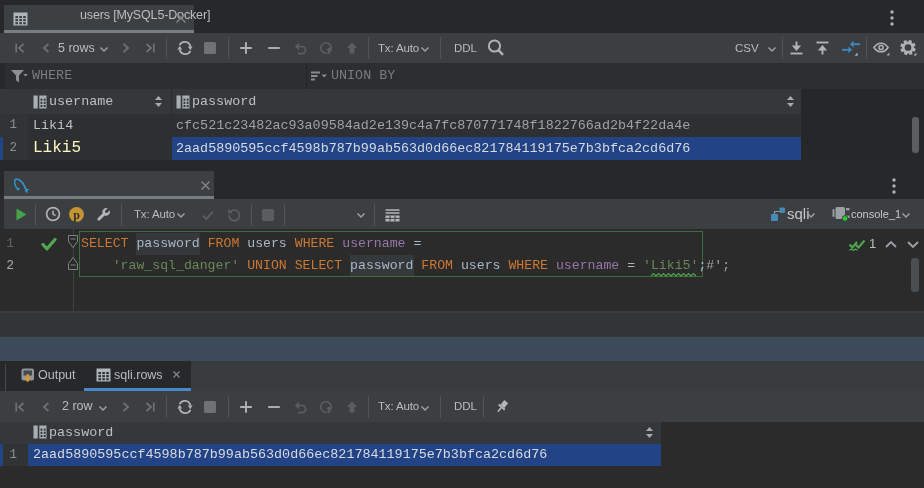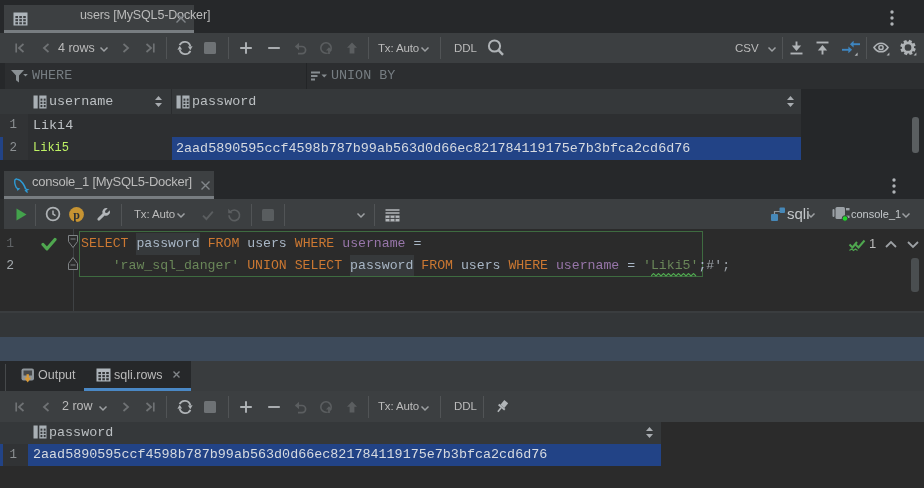--- a/index.html
+++ b/index.html
@@ -31,21 +31,21 @@
         <circle cx="3" cy="15" r="1.7" fill="#AFB3B6"></circle>
       </svg></div>
 <div class="abs" style="left:0px;top:33px;width:924px;height:30px;background:#3c3f41;"></div>
 <div class="abs" style="left:12px;top:40px;line-height:0;"><svg width="16" height="16" viewBox="0 0 16 16" style="">
         <path d="M4.2 3.5v9" stroke="#6F7274" stroke-width="1.7"></path>
         <path d="M11.5 4l-4.6 4 4.6 4" stroke="#6F7274" stroke-width="1.7" fill="none"></path>
       </svg></div>
 <div class="abs" style="left:38px;top:40px;line-height:0;"><svg width="16" height="16" viewBox="0 0 16 16" style="">
         <path d="M10.5 4l-4.6 4 4.6 4" stroke="#6F7274" stroke-width="1.7" fill="none"></path>
       </svg></div>
-<div class="abs" style="left:58px;top:33px;height:30px;line-height:30px;font-size:12.5px;color:#BBBBBB;">4 rows</div>
+<div class="abs" style="left:58px;top:33px;height:30px;line-height:30px;font-size:12.5px;color:#BBBBBB;">5 rows</div>
 <div class="abs" style="left:99px;top:45px;line-height:0;"><svg width="10" height="8" viewBox="0 0 10 8" style="">
         <path d="M1.5 2.5l3.5 3.5 3.5-3.5" stroke="#9DA0A3" stroke-width="1.5" fill="none"></path>
       </svg></div>
 <div class="abs" style="left:118px;top:40px;line-height:0;"><svg width="16" height="16" viewBox="0 0 16 16" style="">
         <path d="M5.5 4l4.6 4-4.6 4" stroke="#6F7274" stroke-width="1.7" fill="none"></path>
       </svg></div>
 <div class="abs" style="left:142px;top:40px;line-height:0;"><svg width="16" height="16" viewBox="0 0 16 16" style="">
         <path d="M4.5 4l4.6 4-4.6 4" stroke="#6F7274" stroke-width="1.7" fill="none"></path>
         <path d="M11.8 3.5v9" stroke="#6F7274" stroke-width="1.7"></path>
       </svg></div>
@@ -180,32 +180,32 @@
         <path d="M4.5 12L1 8h7z" fill="#A8ACB0"></path>
       </svg></div>
 <div class="abs" style="left:0px;top:114px;width:28px;height:46px;background:#313335;"></div>
 <div class="abs" style="left:28px;top:114px;width:773px;height:23px;background:#2d2f31;"></div>
 <div class="abs" style="left:28px;top:137px;width:144px;height:23px;background:#2d2f31;"></div>
 <div class="abs" style="left:172px;top:137px;width:629px;height:23px;background:#224386;"></div>
 <div class="abs" style="left:0px;top:137px;width:3px;height:23px;background:#224386;"></div>
 <div class="abs mono" style="left:0px;top:114px;height:23px;line-height:23px;font-size:12.5px;color:#8C9093;white-space:pre;width:17px;text-align:right;">1</div>
 <div class="abs mono" style="left:0px;top:137px;height:23px;line-height:23px;font-size:12.5px;color:#8C9093;white-space:pre;width:17px;text-align:right;">2</div>
 <div class="abs mono" style="left:33px;top:114px;height:23px;line-height:23px;font-size:13.4px;color:#BDC1C5;white-space:pre;">Liki4</div>
-<div class="abs mono" style="left:33px;top:137px;height:23px;line-height:23px;font-size:12px;color:#bef264;white-space:pre;">Liki5</div>
+<div class="abs mono" style="left:33px;top:137px;height:23px;line-height:23px;font-size:16px;color:#fef9c3;white-space:pre;">Liki5</div>
+<div class="abs mono" style="left:176px;top:114px;height:23px;line-height:23px;font-size:13.4px;color:#9EA2A6;white-space:pre;">cfc521c23482ac93a09584ad2e139c4a7fc870771748f1822766ad2b4f22da4e</div>
 <div class="abs mono" style="left:176px;top:137px;height:23px;line-height:23px;font-size:13.4px;color:#D6DAE0;white-space:pre;">2aad5890595ccf4598b787b99ab563d0d66ec821784119175e7b3bfca2cd6d76</div>
 <div class="abs" style="left:0px;top:160px;width:924px;height:39px;background:#26282a;"></div>
 <div class="abs" style="left:4px;top:171px;width:210px;height:25px;background:#3d4042;"></div>
 <div class="abs" style="left:4px;top:196px;width:210px;height:3px;background:#787d81;"></div>
 <div class="abs" style="left:12px;top:176px;line-height:0;"><svg width="18" height="18" viewBox="0 0 18 18" style="">
         <path d="M2.8 4.2C3.2 3.4 4.2 2.9 5 3.1c2.4.5 4.3 2 5.8 4.1 1.3 1.8 2.2 3.9 2.9 6" fill="none" stroke="#2E9BD6" stroke-width="1.5"></path>
         <path d="M2.8 4.2c-.2 1.6 0 3.3.5 4.9.4 1.2.9 2.3 1.6 3.3" fill="none" stroke="#2E9BD6" stroke-width="1.4"></path>
         <path d="M4.9 12.4l1.9.4-1.6 1.4" fill="none" stroke="#2E9BD6" stroke-width="1.4"></path>
         <path d="M13.7 13.2l1.9.5-1.9 1 1.9 1.7" fill="none" stroke="#2E9BD6" stroke-width="1.4"></path>
       </svg></div>
-<div class="abs" style="left:32px;top:166px;height:31px;line-height:31px;font-size:13px;color:#BBBBBB;letter-spacing:-0.25px;">console_1 [MySQL5-Docker]</div>
 <div class="abs" style="left:200px;top:180px;line-height:0;"><svg width="11" height="11" viewBox="0 0 11 11" style="">
         <path d="M1.5 1.5l8 8M9.5 1.5l-8 8" stroke="#82868A" stroke-width="1.4"></path>
       </svg></div>
 <div class="abs" style="left:891px;top:177px;line-height:0;"><svg width="6" height="18" viewBox="0 0 6 18" style="">
         <circle cx="3" cy="3" r="1.7" fill="#AFB3B6"></circle>
         <circle cx="3" cy="9" r="1.7" fill="#AFB3B6"></circle>
         <circle cx="3" cy="15" r="1.7" fill="#AFB3B6"></circle>
       </svg></div>
 <div class="abs" style="left:0px;top:199px;width:924px;height:30px;background:#3c3f41;"></div>
 <div class="abs" style="left:0px;top:199px;width:4px;height:30px;background:#2b2d2e;"></div>

